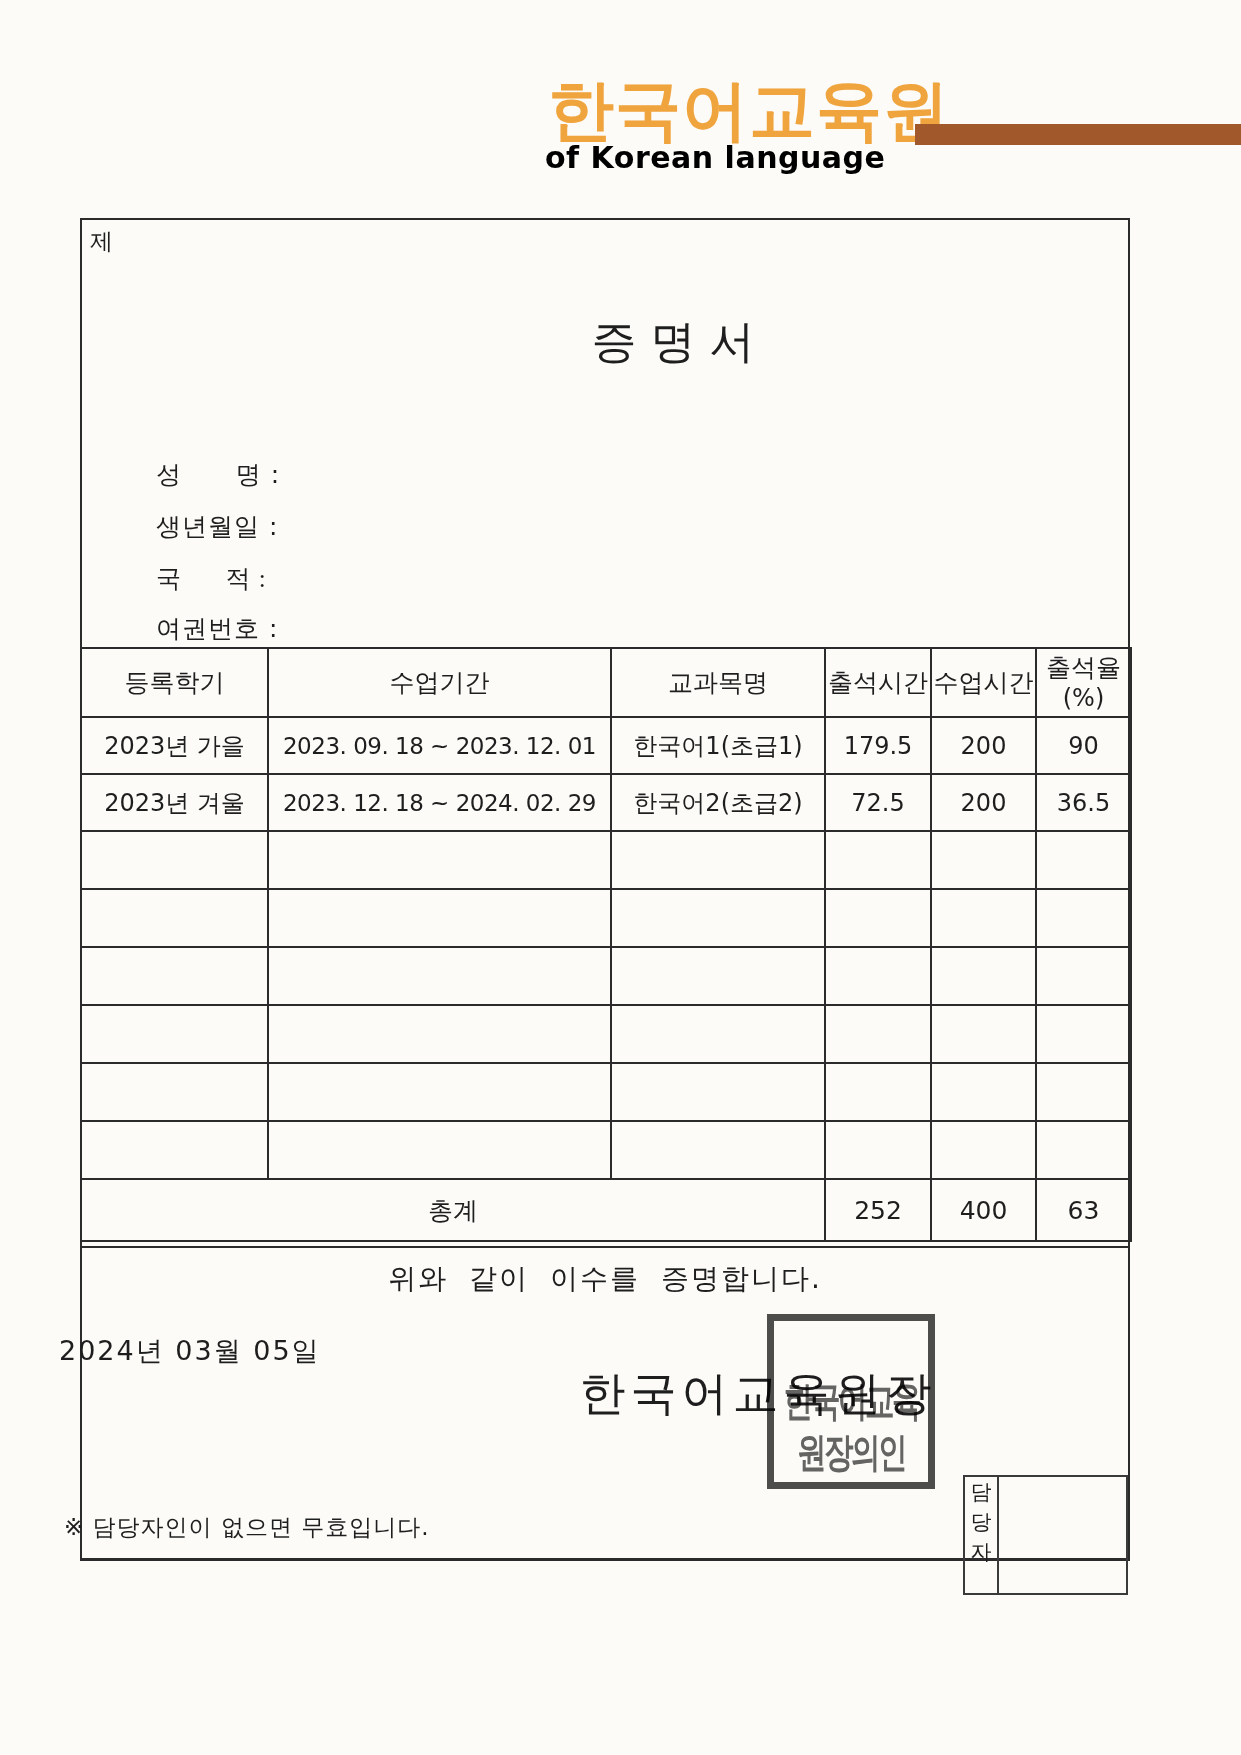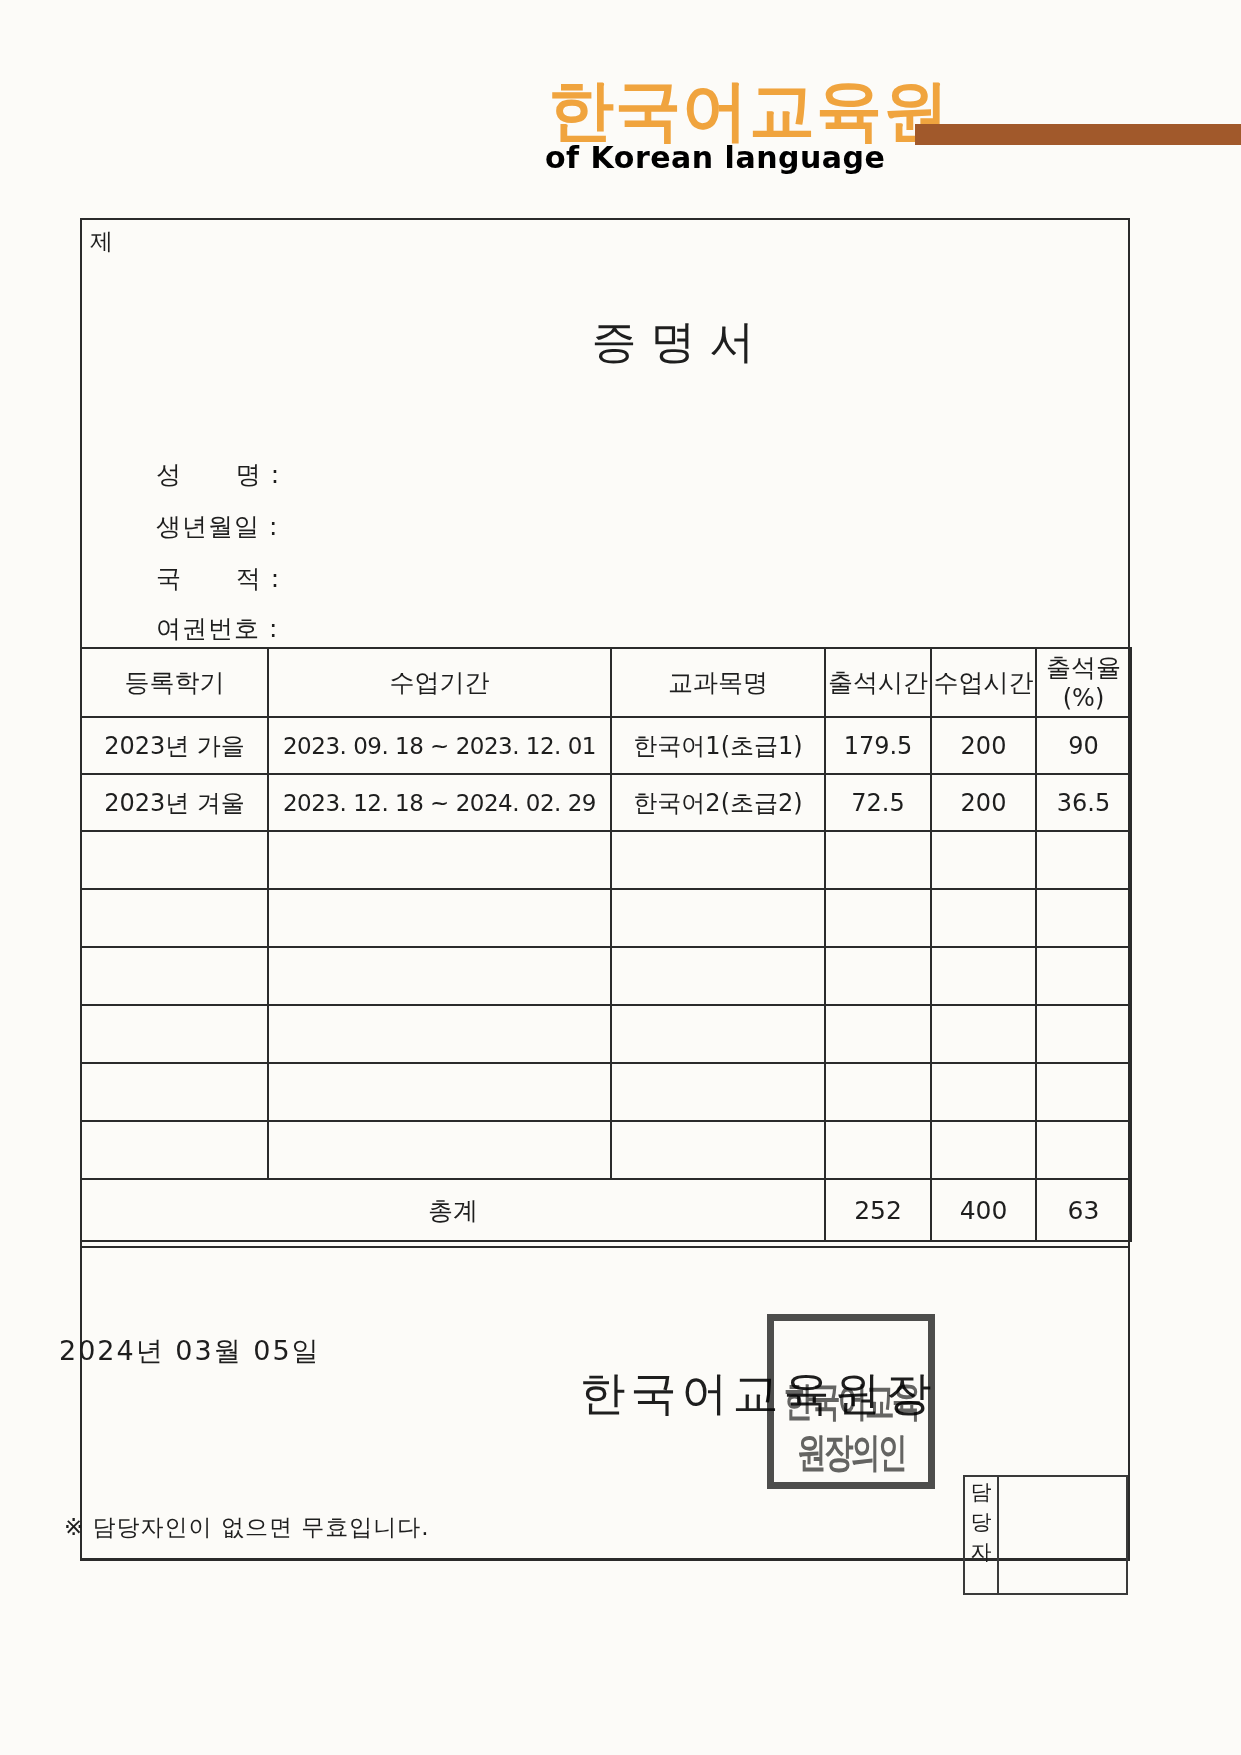--- a/index.html
+++ b/index.html
@@ -35,21 +35,21 @@
   .doc-title{
     position:absolute;top:92px;left:0;width:100%;box-sizing:border-box;
     padding-left:150px;text-align:center;
     font-size:45px;font-weight:500;letter-spacing:14px;
   }
   .field-row{
     position:absolute;left:74px;font-size:25px;white-space:pre;letter-spacing:1px;
   }
   .field-row.f0{top:238px;}
   .field-row.f1{top:290px;}
-  .field-row.f2{top:342px;}
+  .field-row.f2{top:342px;font-family:Liberation Serif, serif;}
   .field-row.f3{top:392px;}
   .course-table{
     position:absolute;left:-2px;top:427px;width:1050px;
     border-collapse:collapse;table-layout:fixed;text-align:center;
   }
   .course-table th,.course-table td{
     border:2px solid var(--ink);padding:0;overflow:hidden;
   }
   .course-table th{height:67px;font-size:25px;font-weight:500;line-height:1.25;}
   .course-table tbody tr.data-row{height:57px;font-size:24px;padding-left:24px;}
@@ -211,20 +211,21 @@
         <td colspan="3">총계</td>
         <td>252</td>
         <td>400</td>
         <td>63</td>
       </tr>
     </tfoot>
   </table>
 
   <div class="sep-line"></div>
 
+  <div class="statement">위와 같이 이수를 증명합니다.</div>
   <div class="issue-date">2024년 03월 05일</div>
   <div class="signer">한국어교육원장</div>
 
   <div class="stamp">
       <div class="seal-line">한국어교육</div>
       <div class="seal-line">원장의인</div>
     </div>
 
   <div class="note">※ 담당자인이 없으면 무효입니다.</div>
 

